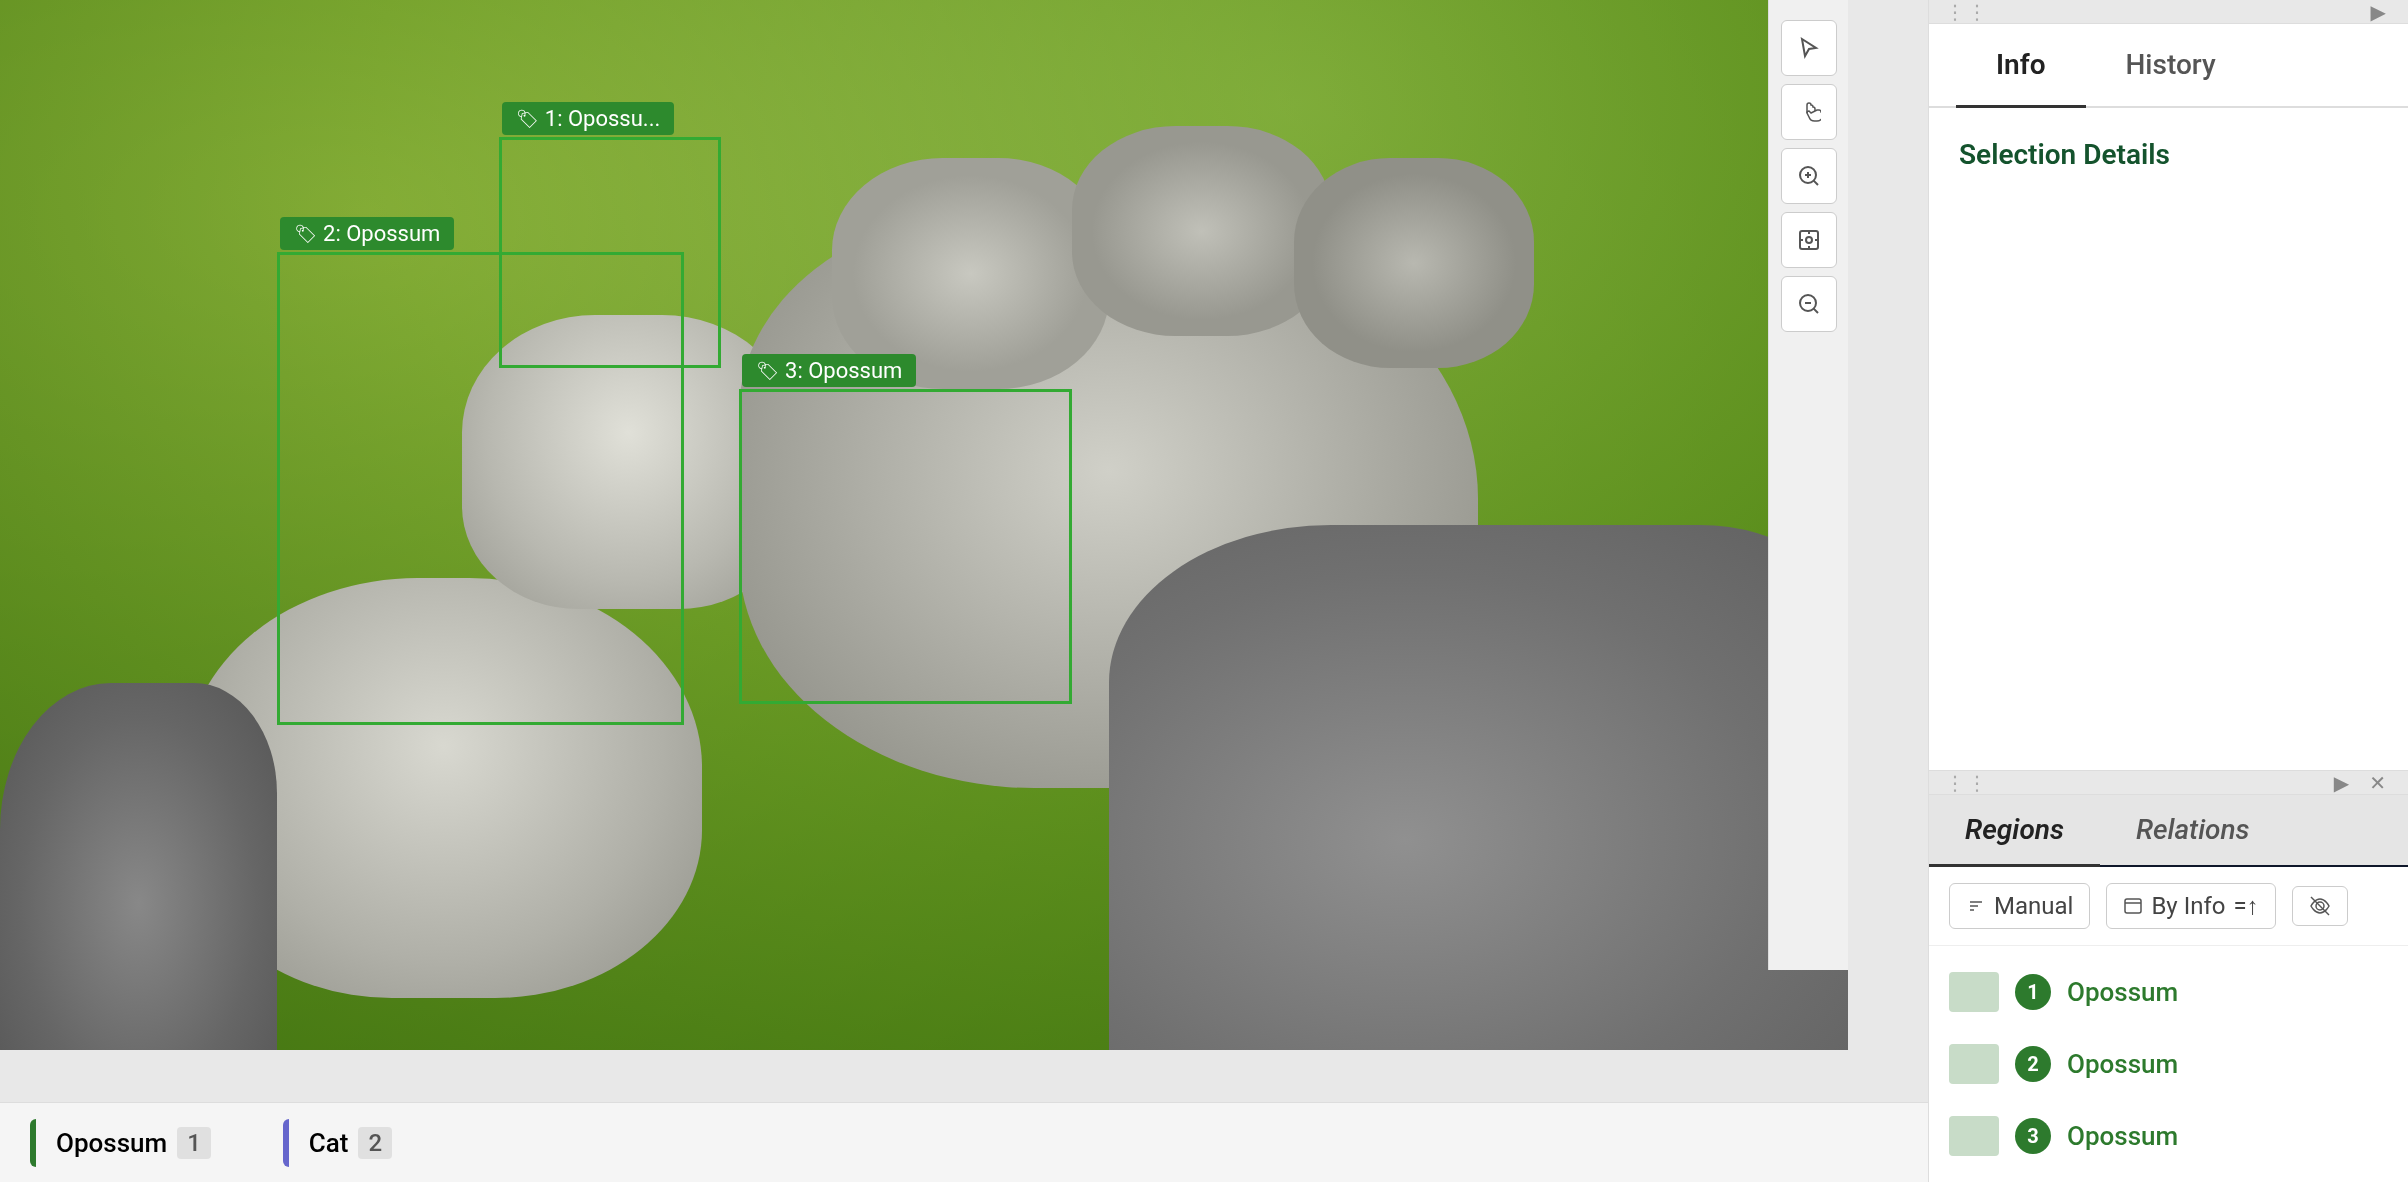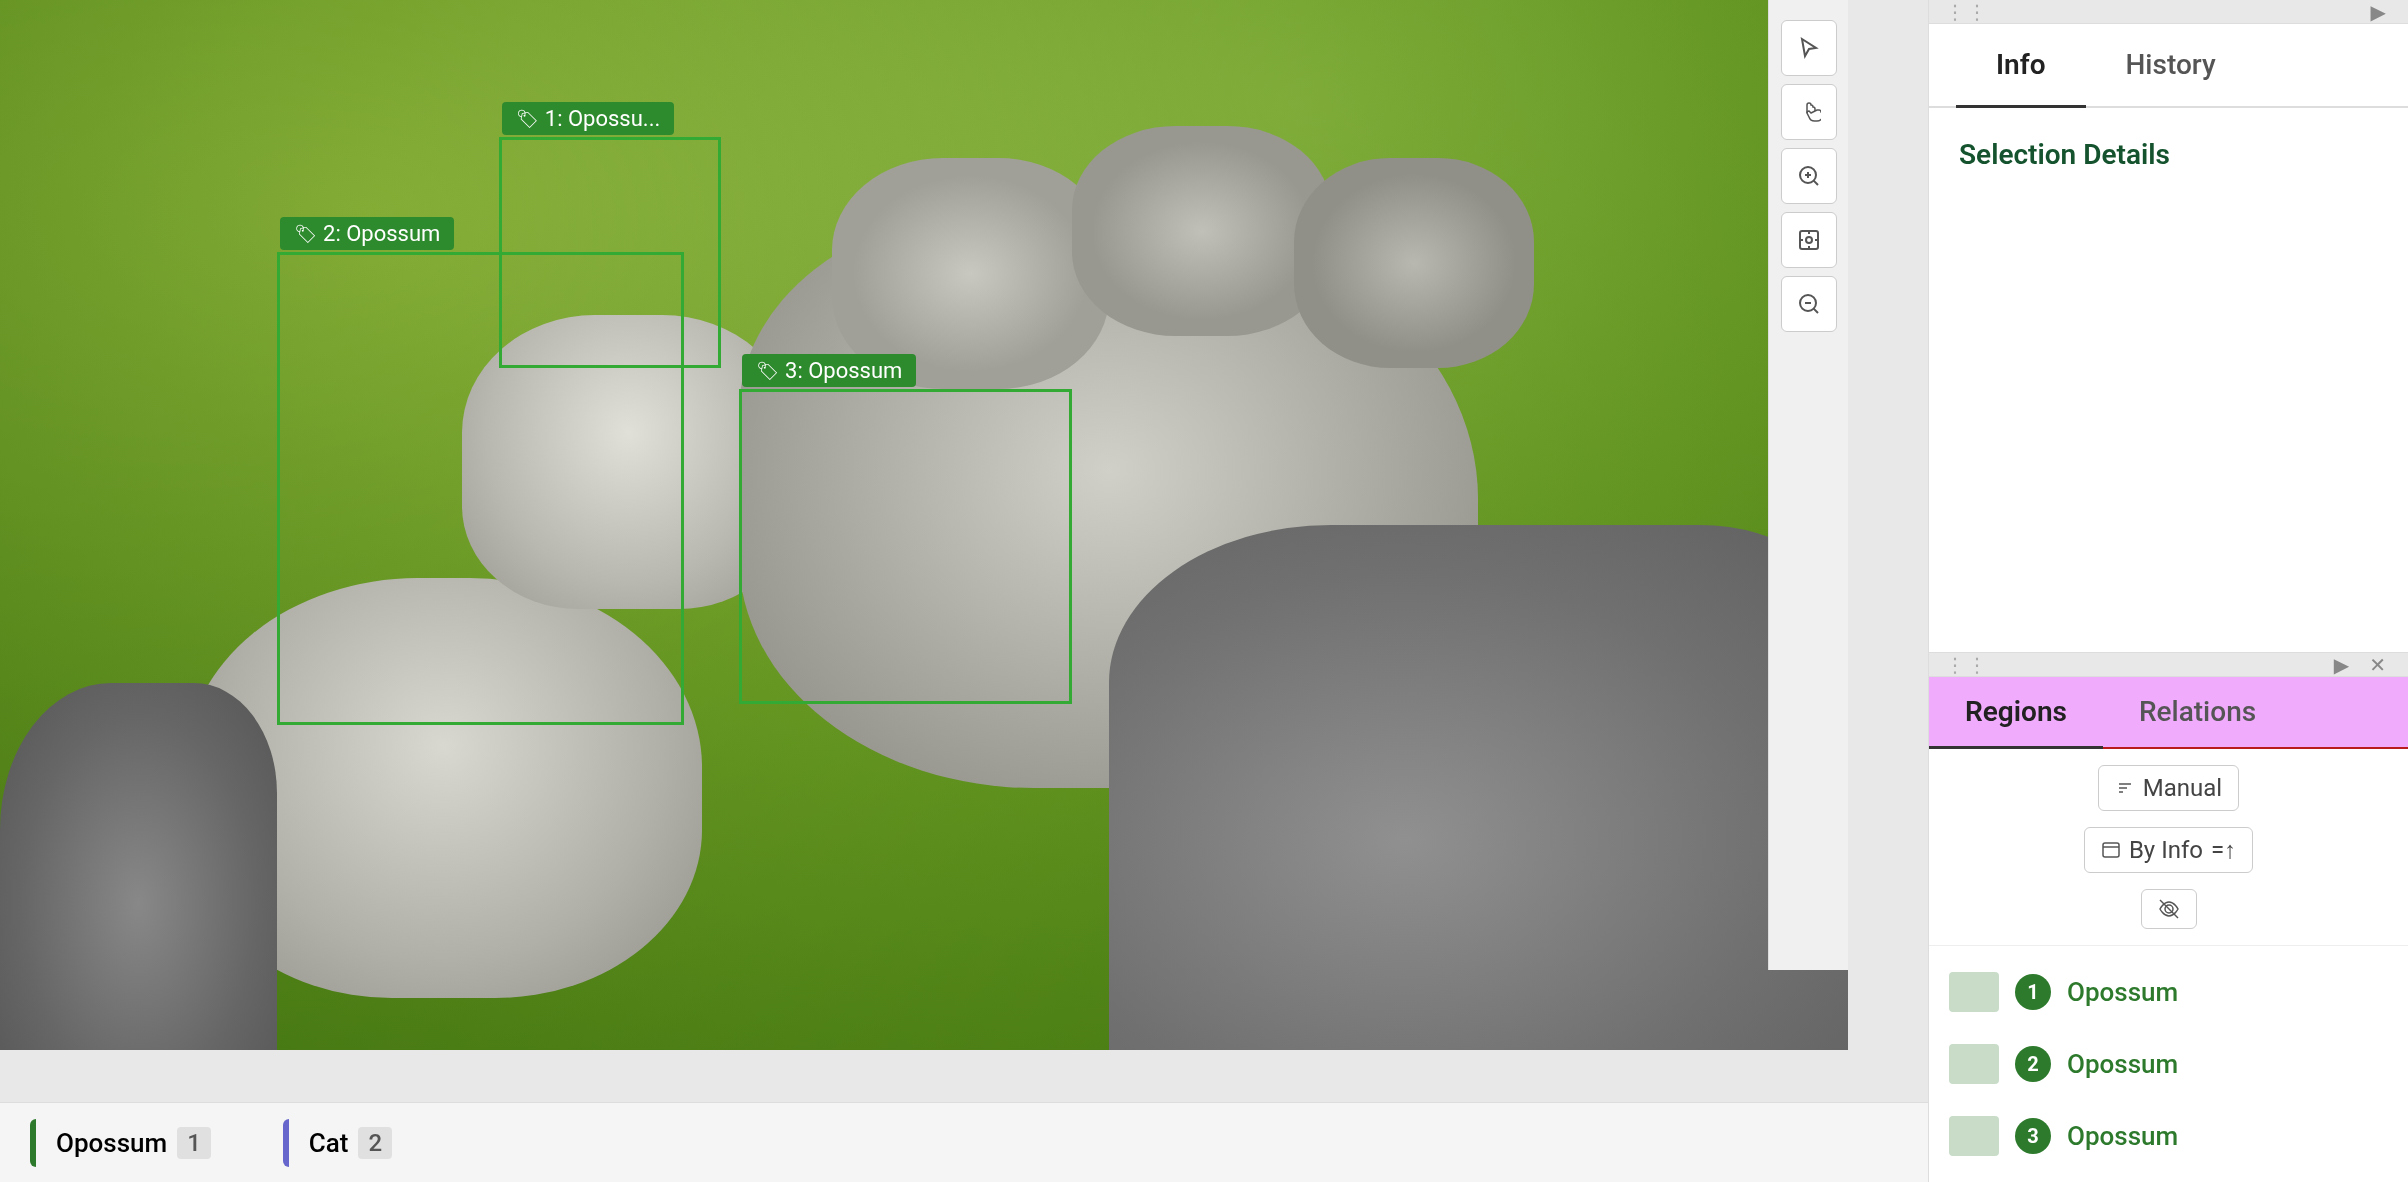--- a/index.html
+++ b/index.html
@@ -183,22 +183,23 @@
       background: #e8e8e8;
       display: flex;
       align-items: center;
       justify-content: space-between;
       padding: 0 16px;
       border-bottom: 1px solid #ddd;
     }
 
     .regions-tabs {
       display: flex;
-      border-bottom: 2px solid #b91c1c;
-      background: #f0abfc;
+      border-bottom: 2px solid #0f172a;
+      background: #e5e5e5;
+      font-style: italic;
     }
 
     .regions-tab {
       padding: 18px 36px;
       cursor: pointer;
       font-size: 28px;
       font-weight: 500;
       color: #555;
       border-bottom: 3px solid transparent;
       margin-bottom: -2px;
@@ -210,21 +211,20 @@
       font-weight: 600;
     }
 
     .regions-toolbar {
       display: flex;
       align-items: center;
       padding: 16px 20px;
       gap: 16px;
       background: white;
       border-bottom: 1px solid #eee;
-      flex-direction: column;
     }
 
     .toolbar-btn {
       display: flex;
       align-items: center;
       gap: 8px;
       padding: 8px 16px;
       border: 1px solid #ccc;
       border-radius: 6px;
       background: white;

